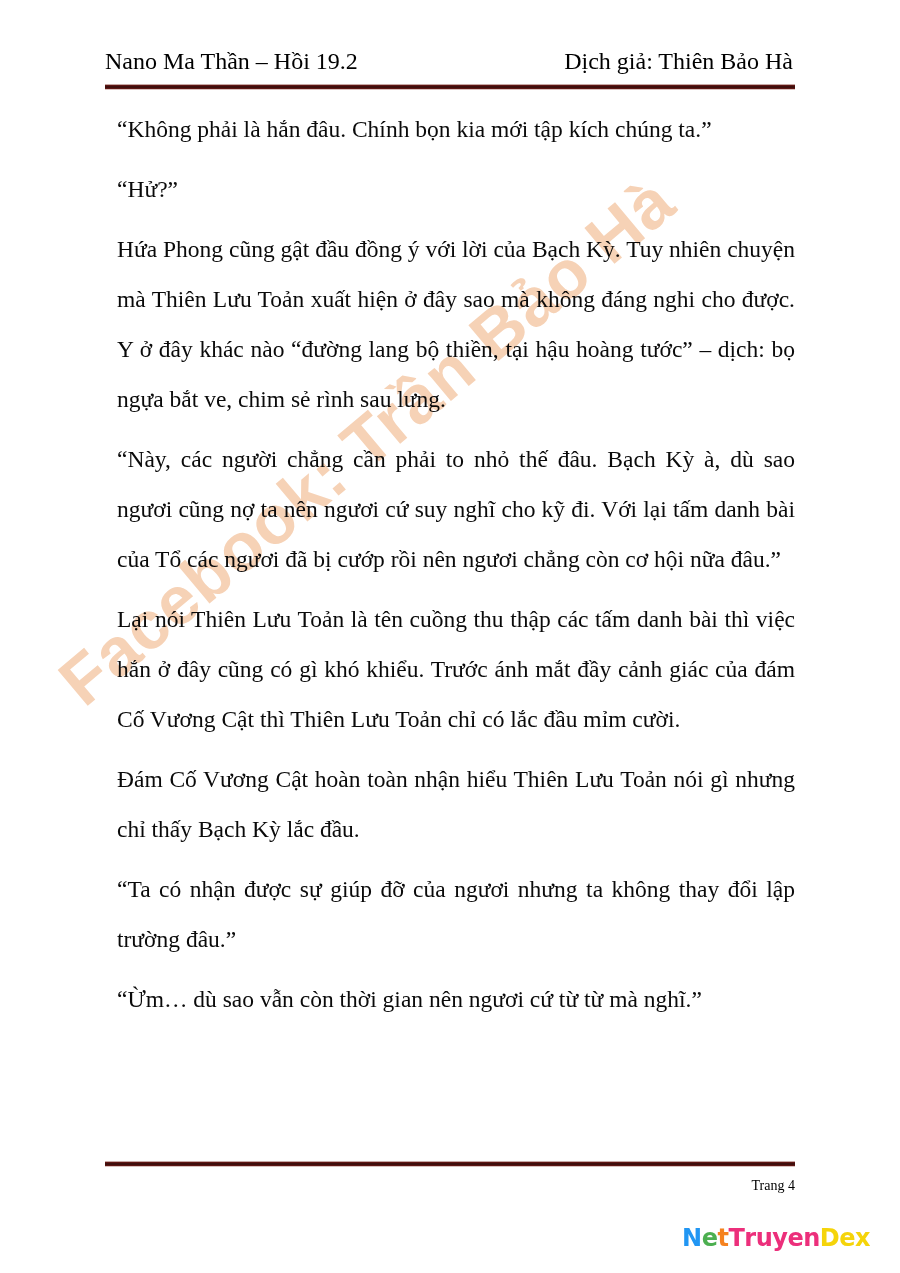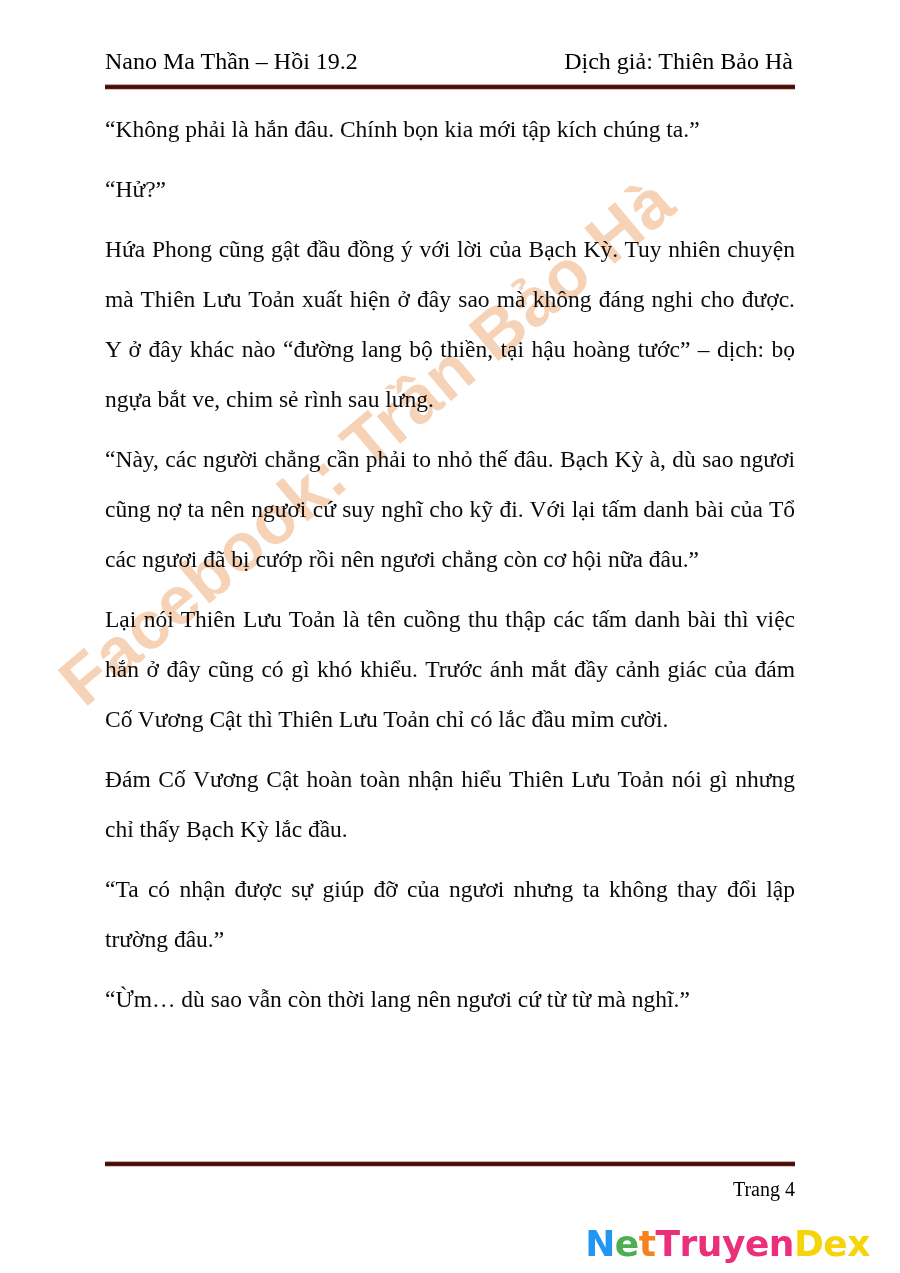--- a/index.html
+++ b/index.html
@@ -87,43 +87,43 @@
     left: 105px;
     top: 104px;
     width: 690px;
     z-index: 3;
   }
   .para {
     font-size: 23.5px;
     line-height: 50px;
     text-align: justify;
     text-justify: inter-word;
-    margin: 0 0 10px 0;
+    margin: 0 0 10px 12px;
     color: #0a0a0a;
   }
   .para.last-short { text-align: left; }
 
   
   .page-number {
     position: absolute;
     right: 105px;
     top: 1178px;
     z-index: 3;
-    font-size: 20px;
+    font-size: 14px;
     white-space: nowrap;
   }
 
   .logo {
     position: absolute;
     right: 30px;
     top: 1226px;
     z-index: 3;
     font-family: "DejaVu Sans", sans-serif;
     font-weight: 700;
-    font-size: 36px;
+    font-size: 24px;
     letter-spacing: -0.5px;
     white-space: nowrap;
     line-height: 1;
   }
   .logo span { display: inline-block; }
   .lg-n  { color: #2196f3; }
   .lg-e  { color: #4caf50; }
   .lg-t  { color: #f5821f; }
   .lg-T  { color: #ec2f7b; }
   .lg-r  { color: #ec2f7b; }
@@ -152,21 +152,21 @@
   <div class="rule rule-top"></div>
 
   <div class="content">
     <p class="para">“Không phải là hắn đâu. Chính bọn kia mới tập kích chúng ta.”</p>
     <p class="para last-short">“Hử?”</p>
     <p class="para">Hứa Phong cũng gật đầu đồng ý với lời của Bạch Kỳ. Tuy nhiên chuyện mà Thiên Lưu Toản xuất hiện ở đây sao mà không đáng nghi cho được. Y ở đây khác nào “đường lang bộ thiền, tại hậu hoàng tước” – dịch: bọ ngựa bắt ve, chim sẻ rình sau lưng.</p>
     <p class="para">“Này, các người chẳng cần phải to nhỏ thế đâu. Bạch Kỳ à, dù sao ngươi cũng nợ ta nên ngươi cứ suy nghĩ cho kỹ đi. Với lại tấm danh bài của Tổ các ngươi đã bị cướp rồi nên ngươi chẳng còn cơ hội nữa đâu.”</p>
     <p class="para">Lại nói Thiên Lưu Toản là tên cuồng thu thập các tấm danh bài thì việc hắn ở đây cũng có gì khó khiểu. Trước ánh mắt đầy cảnh giác của đám Cố Vương Cật thì Thiên Lưu Toản chỉ có lắc đầu mỉm cười.</p>
     <p class="para">Đám Cố Vương Cật hoàn toàn nhận hiểu Thiên Lưu Toản nói gì nhưng chỉ thấy Bạch Kỳ lắc đầu.</p>
     <p class="para">“Ta có nhận được sự giúp đỡ của ngươi nhưng ta không thay đổi lập trường đâu.”</p>
-    <p class="para last-short">“Ừm… dù sao vẫn còn thời lang nên ngươi cứ từ từ mà nghĩ.”</p>
+    <p class="para last-short">“Ừm… dù sao vẫn còn thời gian nên ngươi cứ từ từ mà nghĩ.”</p>
   </div>
 
   <div class="rule rule-bottom"></div>
 
   <div class="page-number">Trang 4</div>
 
   <div class="logo">
     <span class="lg-n">N</span><span class="lg-e">e</span><span class="lg-t">t</span><span class="lg-T">T</span><span class="lg-r">r</span><span class="lg-u">u</span><span class="lg-y">y</span><span class="lg-e2">e</span><span class="lg-n2">n</span><span class="lg-D">D</span><span class="lg-e3">e</span><span class="lg-x">x</span>
   </div>
 

